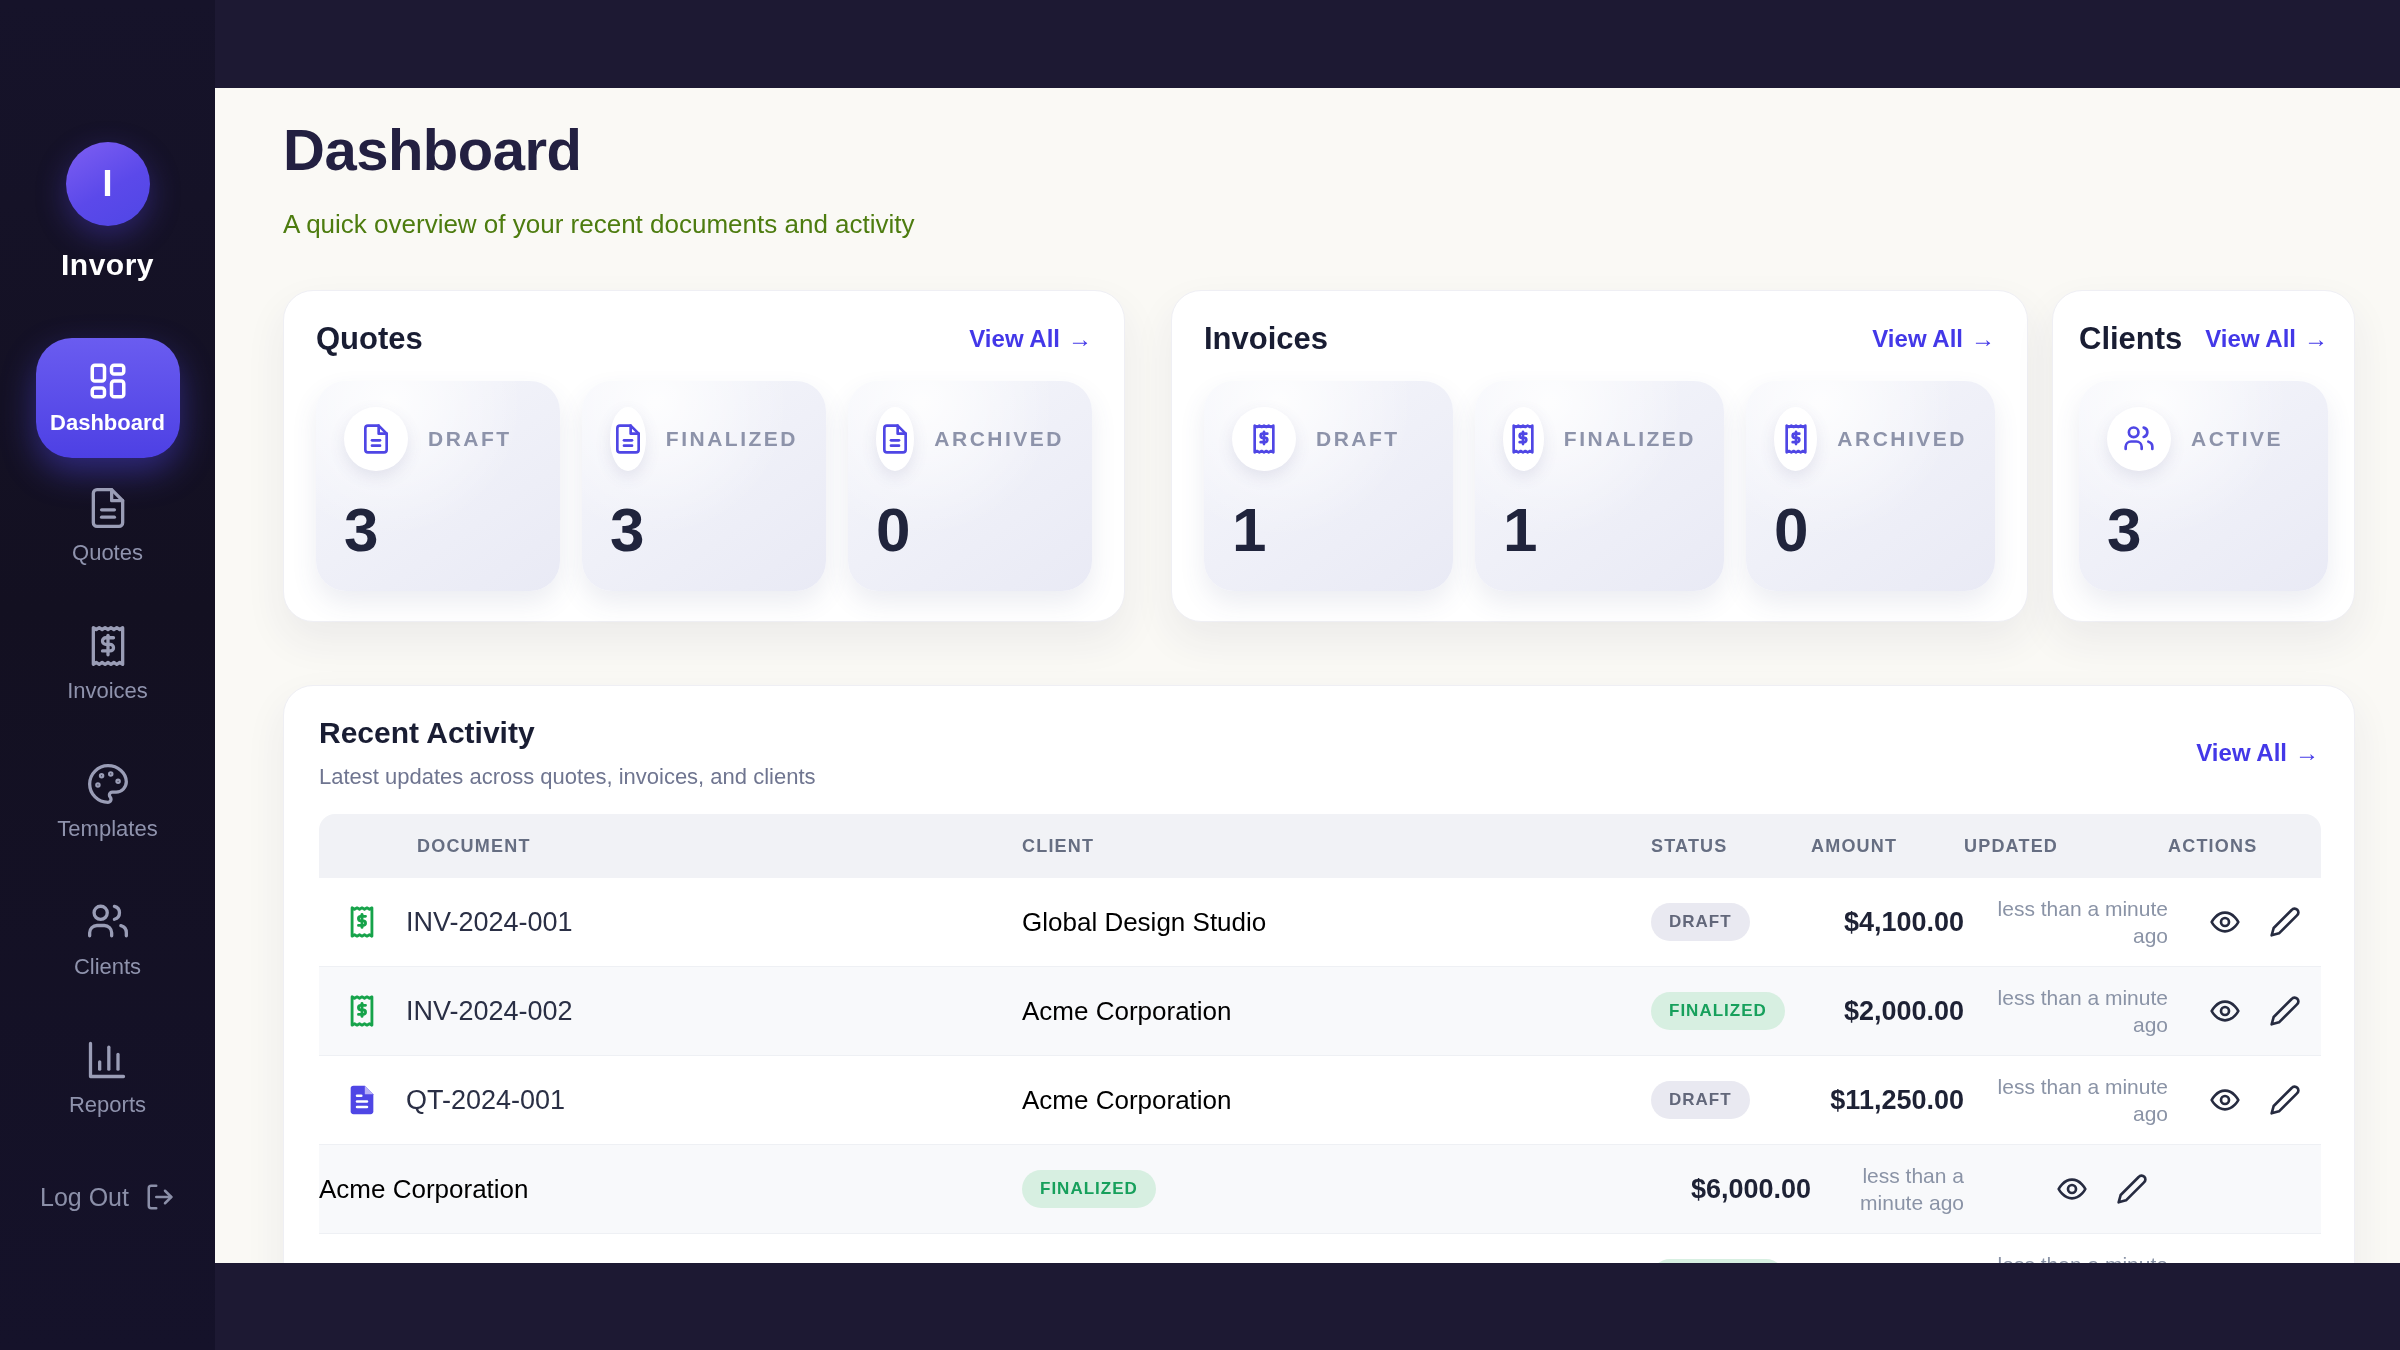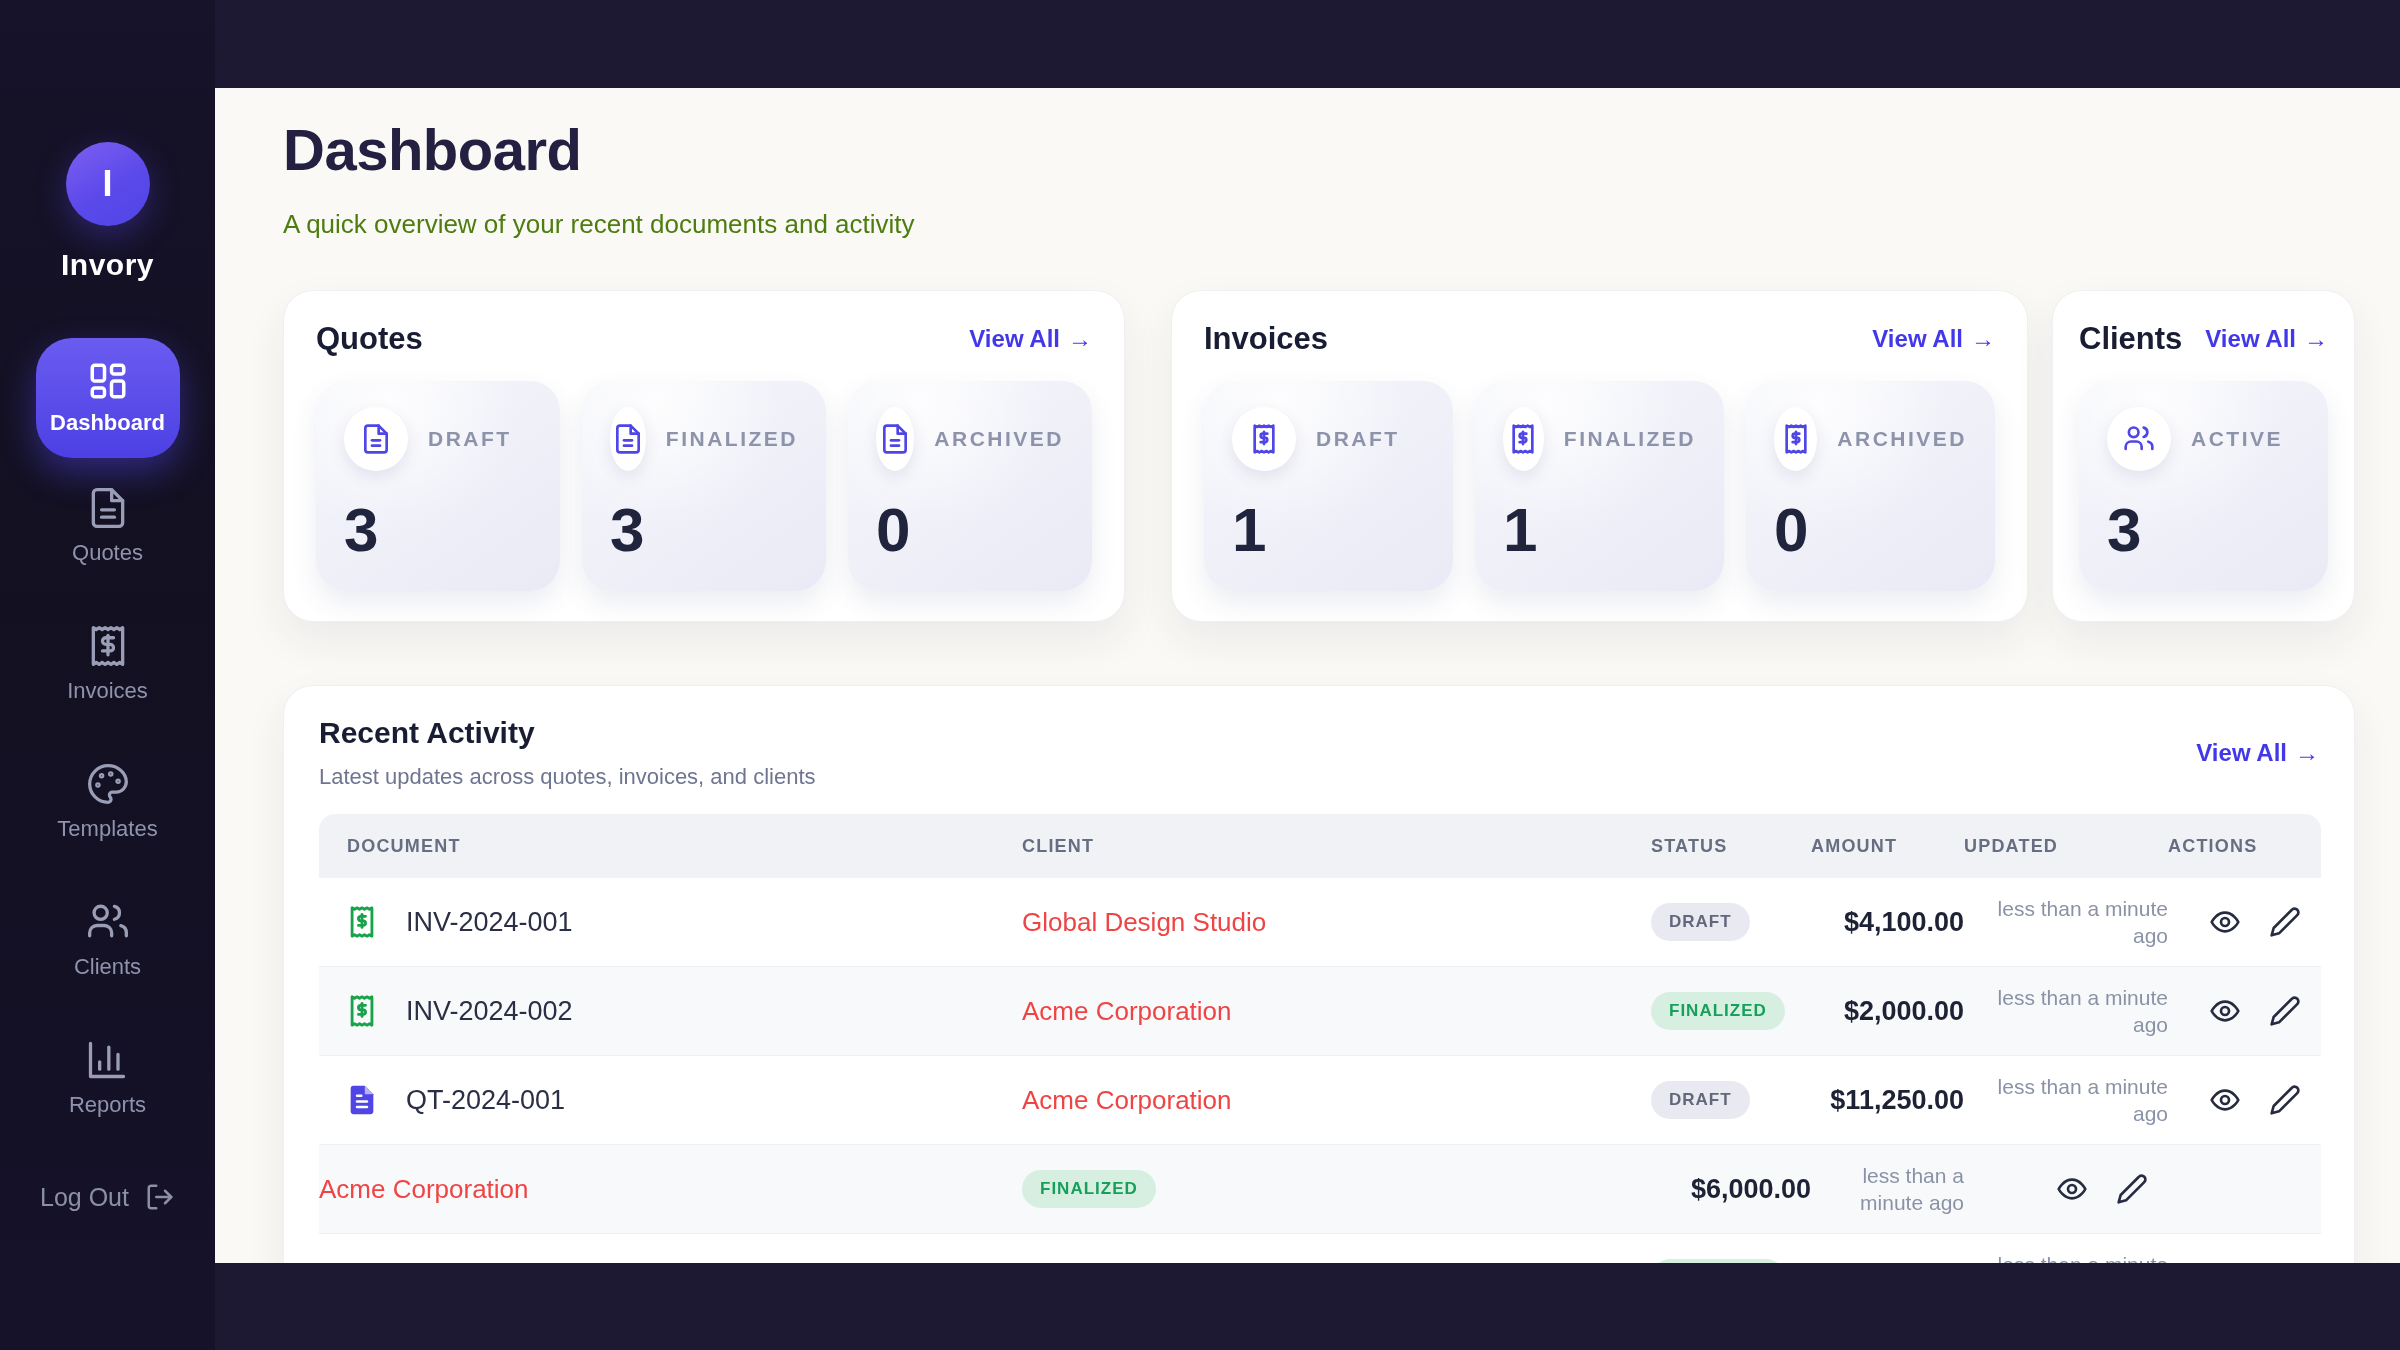--- a/index.html
+++ b/index.html
@@ -67,31 +67,31 @@
   
   .card-activity { margin-top:63px; width:2072px; padding:30px 35px 35px 35px; }
   .activity-head { display:flex; align-items:center; justify-content:space-between; }
   .activity-title { font-size:30px; font-weight:700; color:#191d33; }
   .activity-subtitle { margin-top:14px; font-size:22px; color:#6f7590; }
 
   .table { margin-top:24px; width:2002px; }
   .thead, .trow { display:grid; grid-template-columns:703px 629px 160px 153px 204px 153px; align-items:center; }
   .thead { height:64px; background:#f1f2f6; border-radius:16px 16px 0 0; }
   .th { font-size:18px; font-weight:bold; letter-spacing:1.2px; color:#666e82; }
-  .th-doc { padding-left:28px; }
+  .th-doc { padding-left:98px; }
   .th-amount, .th-updated, .th-actions { }
   .th-actions { padding-right:24px; }
 
   .trow { height:89px; border-bottom:1px solid #eef0f4; background:#fff; }
   .tbody .trow:nth-child(even) { background:#f8f9fb; }
   .td-doc { display:flex; align-items:center; padding-left:26px; }
   .doc-icon { width:34px; height:34px; display:inline-flex; }
   .doc-icon svg { width:34px; height:34px; }
   .doc-id { margin-left:27px; font-size:27px; color:#2a2f45; font-weight:500; }
-  .td-client { font-size:26px; color:#ef4444; }
+  .td-client { font-size:26px; color:#000000; }
   .badge { display:inline-block; padding:9px 18px; border-radius:999px; font-size:17px;
     font-weight:bold; letter-spacing:1px; }
   .badge-draft { background:#e9e9f1; color:#62677a; }
   .badge-finalized { background:#d7efe1; color:#17a05c; }
   .td-amount { text-align:right; font-size:27px; font-weight:bold; color:#1e2235; }
   .td-updated { text-align:right; font-size:21px; color:#8a93a6; line-height:1.3; padding-left:30px; }
   .td-actions { display:flex; justify-content:flex-end; gap:28px; padding-right:20px; }
   .action { width:32px; height:32px; cursor:pointer; display:inline-flex; }
   .action svg { width:32px; height:32px; stroke:#262b40; }
 </style>

